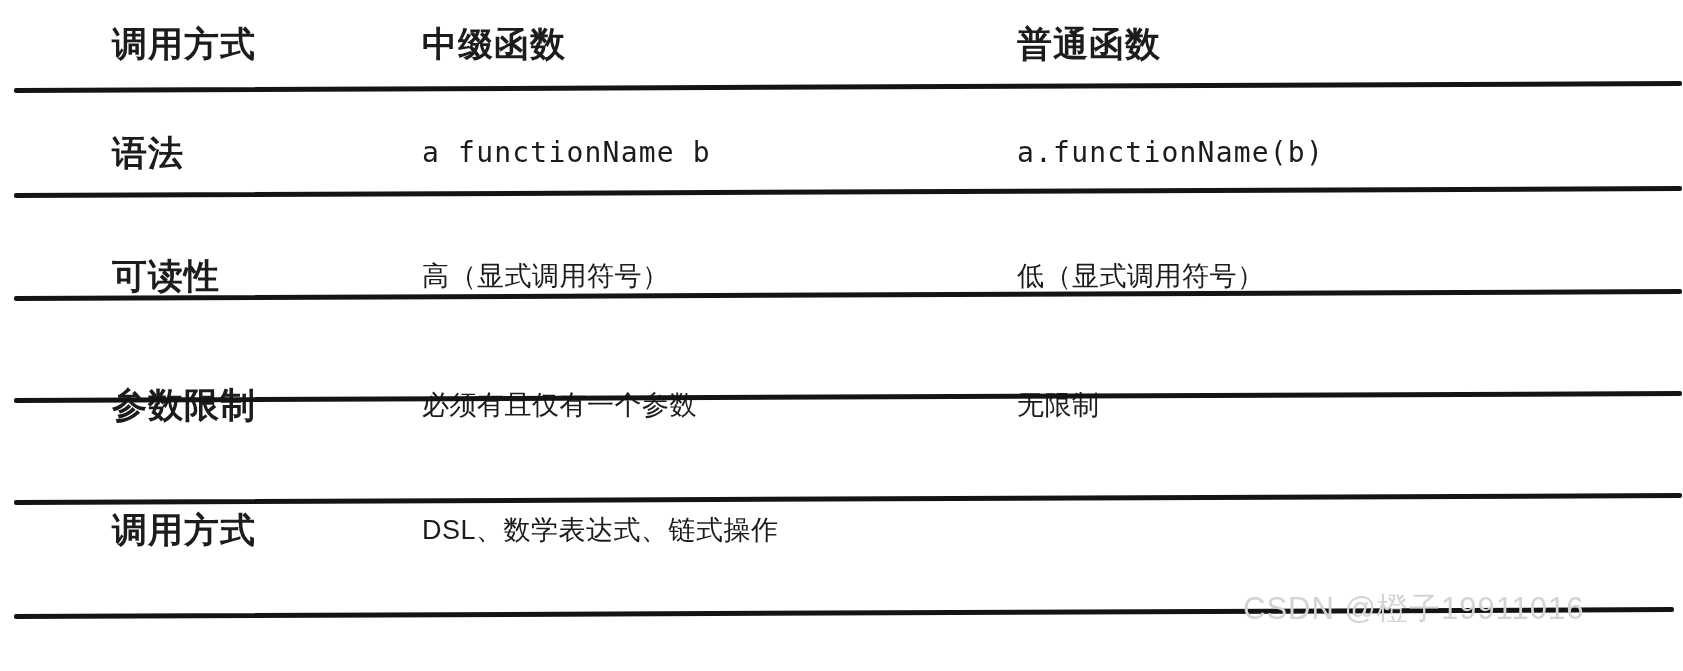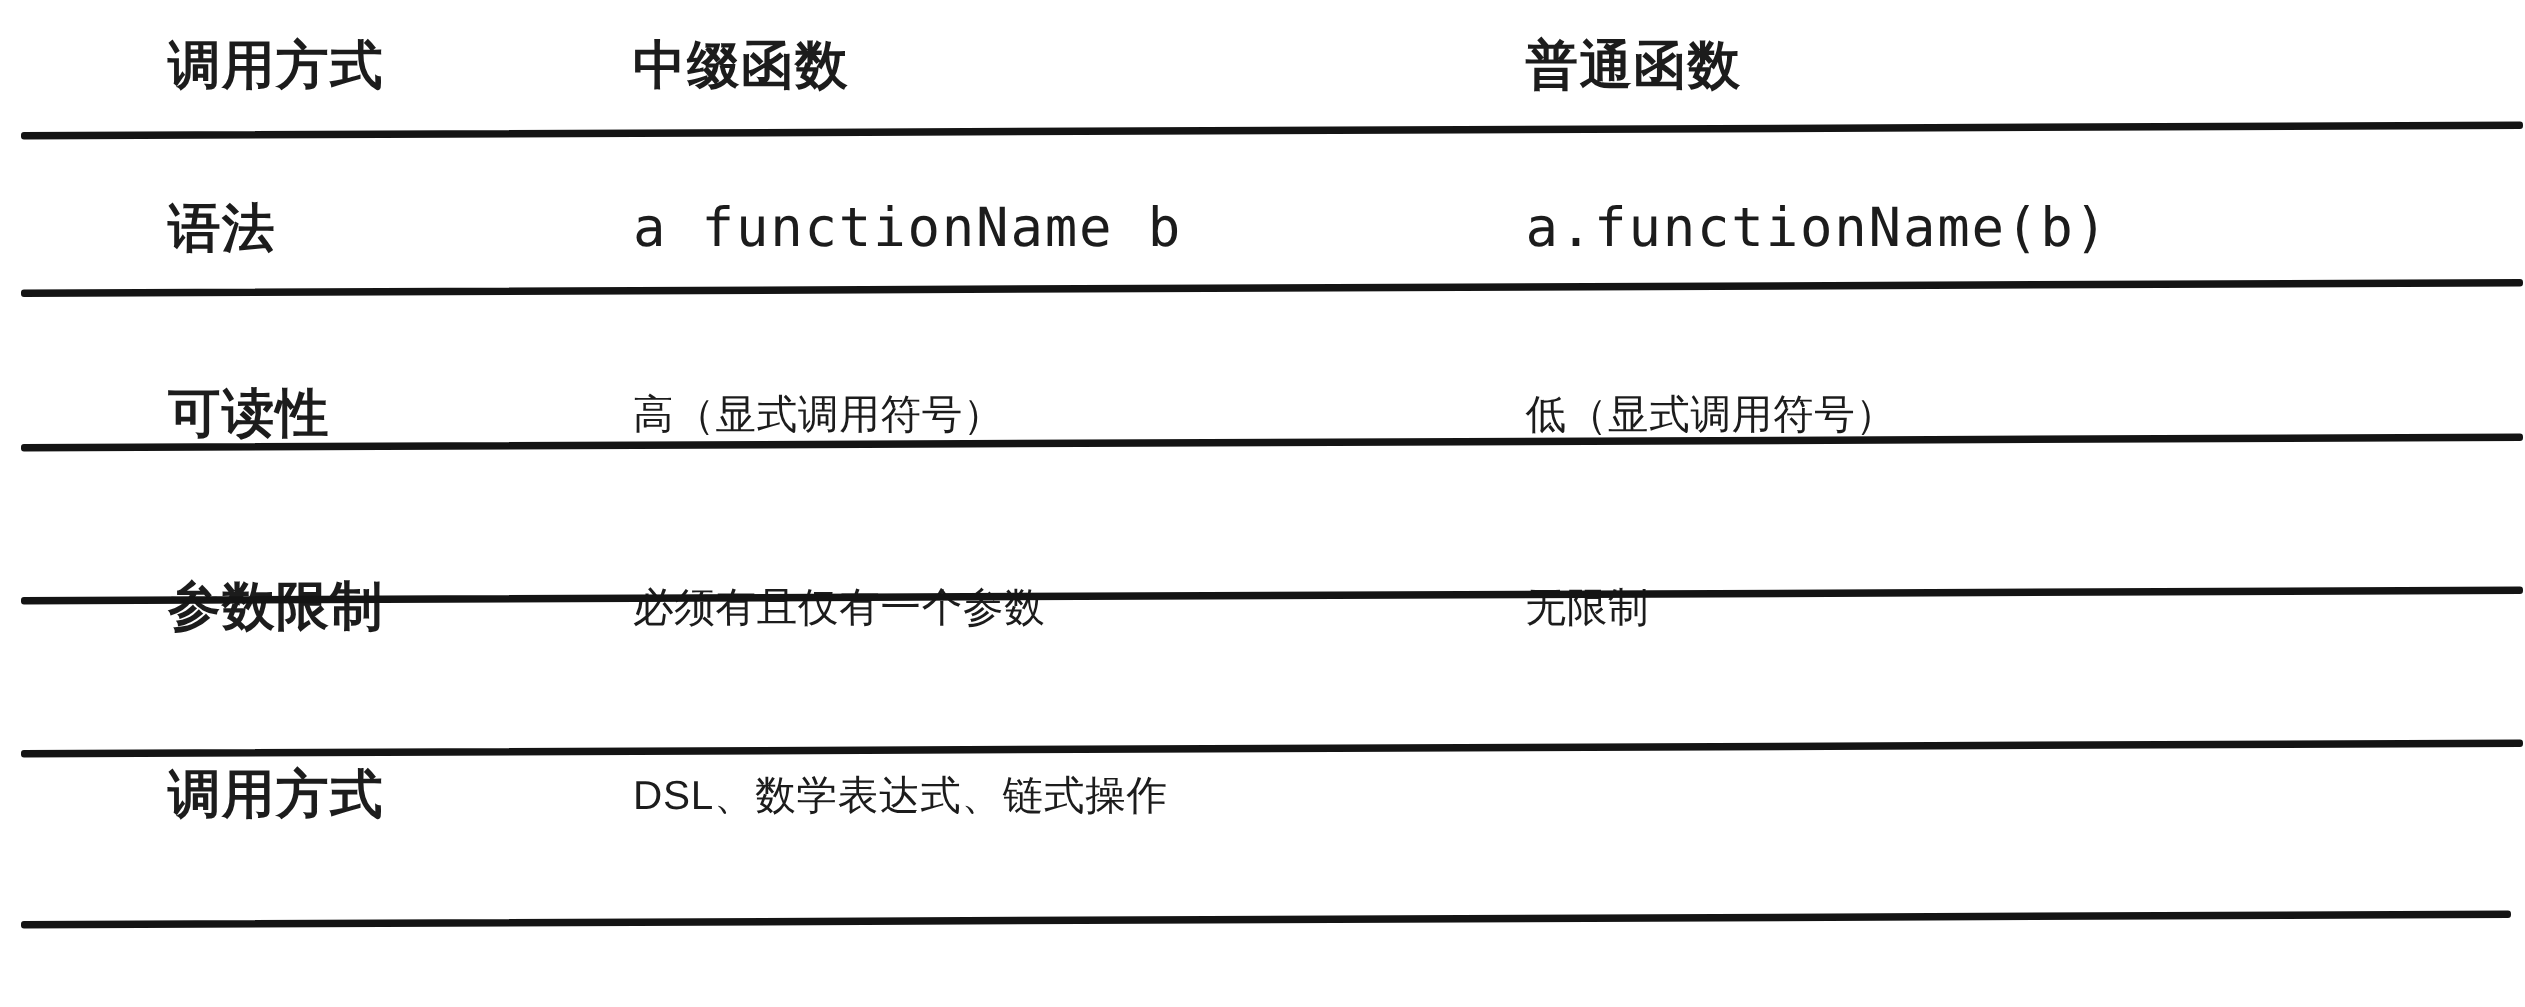--- a/index.html
+++ b/index.html
@@ -88,21 +88,21 @@
   }
   .body-text {
     font-size: 27px;
     font-weight: 400;
     letter-spacing: 0.5px;
     line-height: 1.2;
     white-space: nowrap;
   }
   .mono-text {
     font-family: "DejaVu Sans Mono", "Liberation Mono", monospace;
-    font-size: 36px;
+    font-size: 28px;
     font-weight: 400;
     letter-spacing: 1.2px;
     line-height: 1.2;
     white-space: pre;
   }
 
   
   #watermark {
     position: absolute;
     left: 1243px;
@@ -178,14 +178,15 @@
     </div>
   </div>
 
   <div class="rule r0"></div>
   <div class="rule r1"></div>
   <div class="rule r2"></div>
   <div class="rule r3"></div>
   <div class="rule r4"></div>
   <div class="rule r5"></div>
 
+  <div id="watermark">CSDN @橙子19911016</div>
 
 </div>
 
 </body></html>

